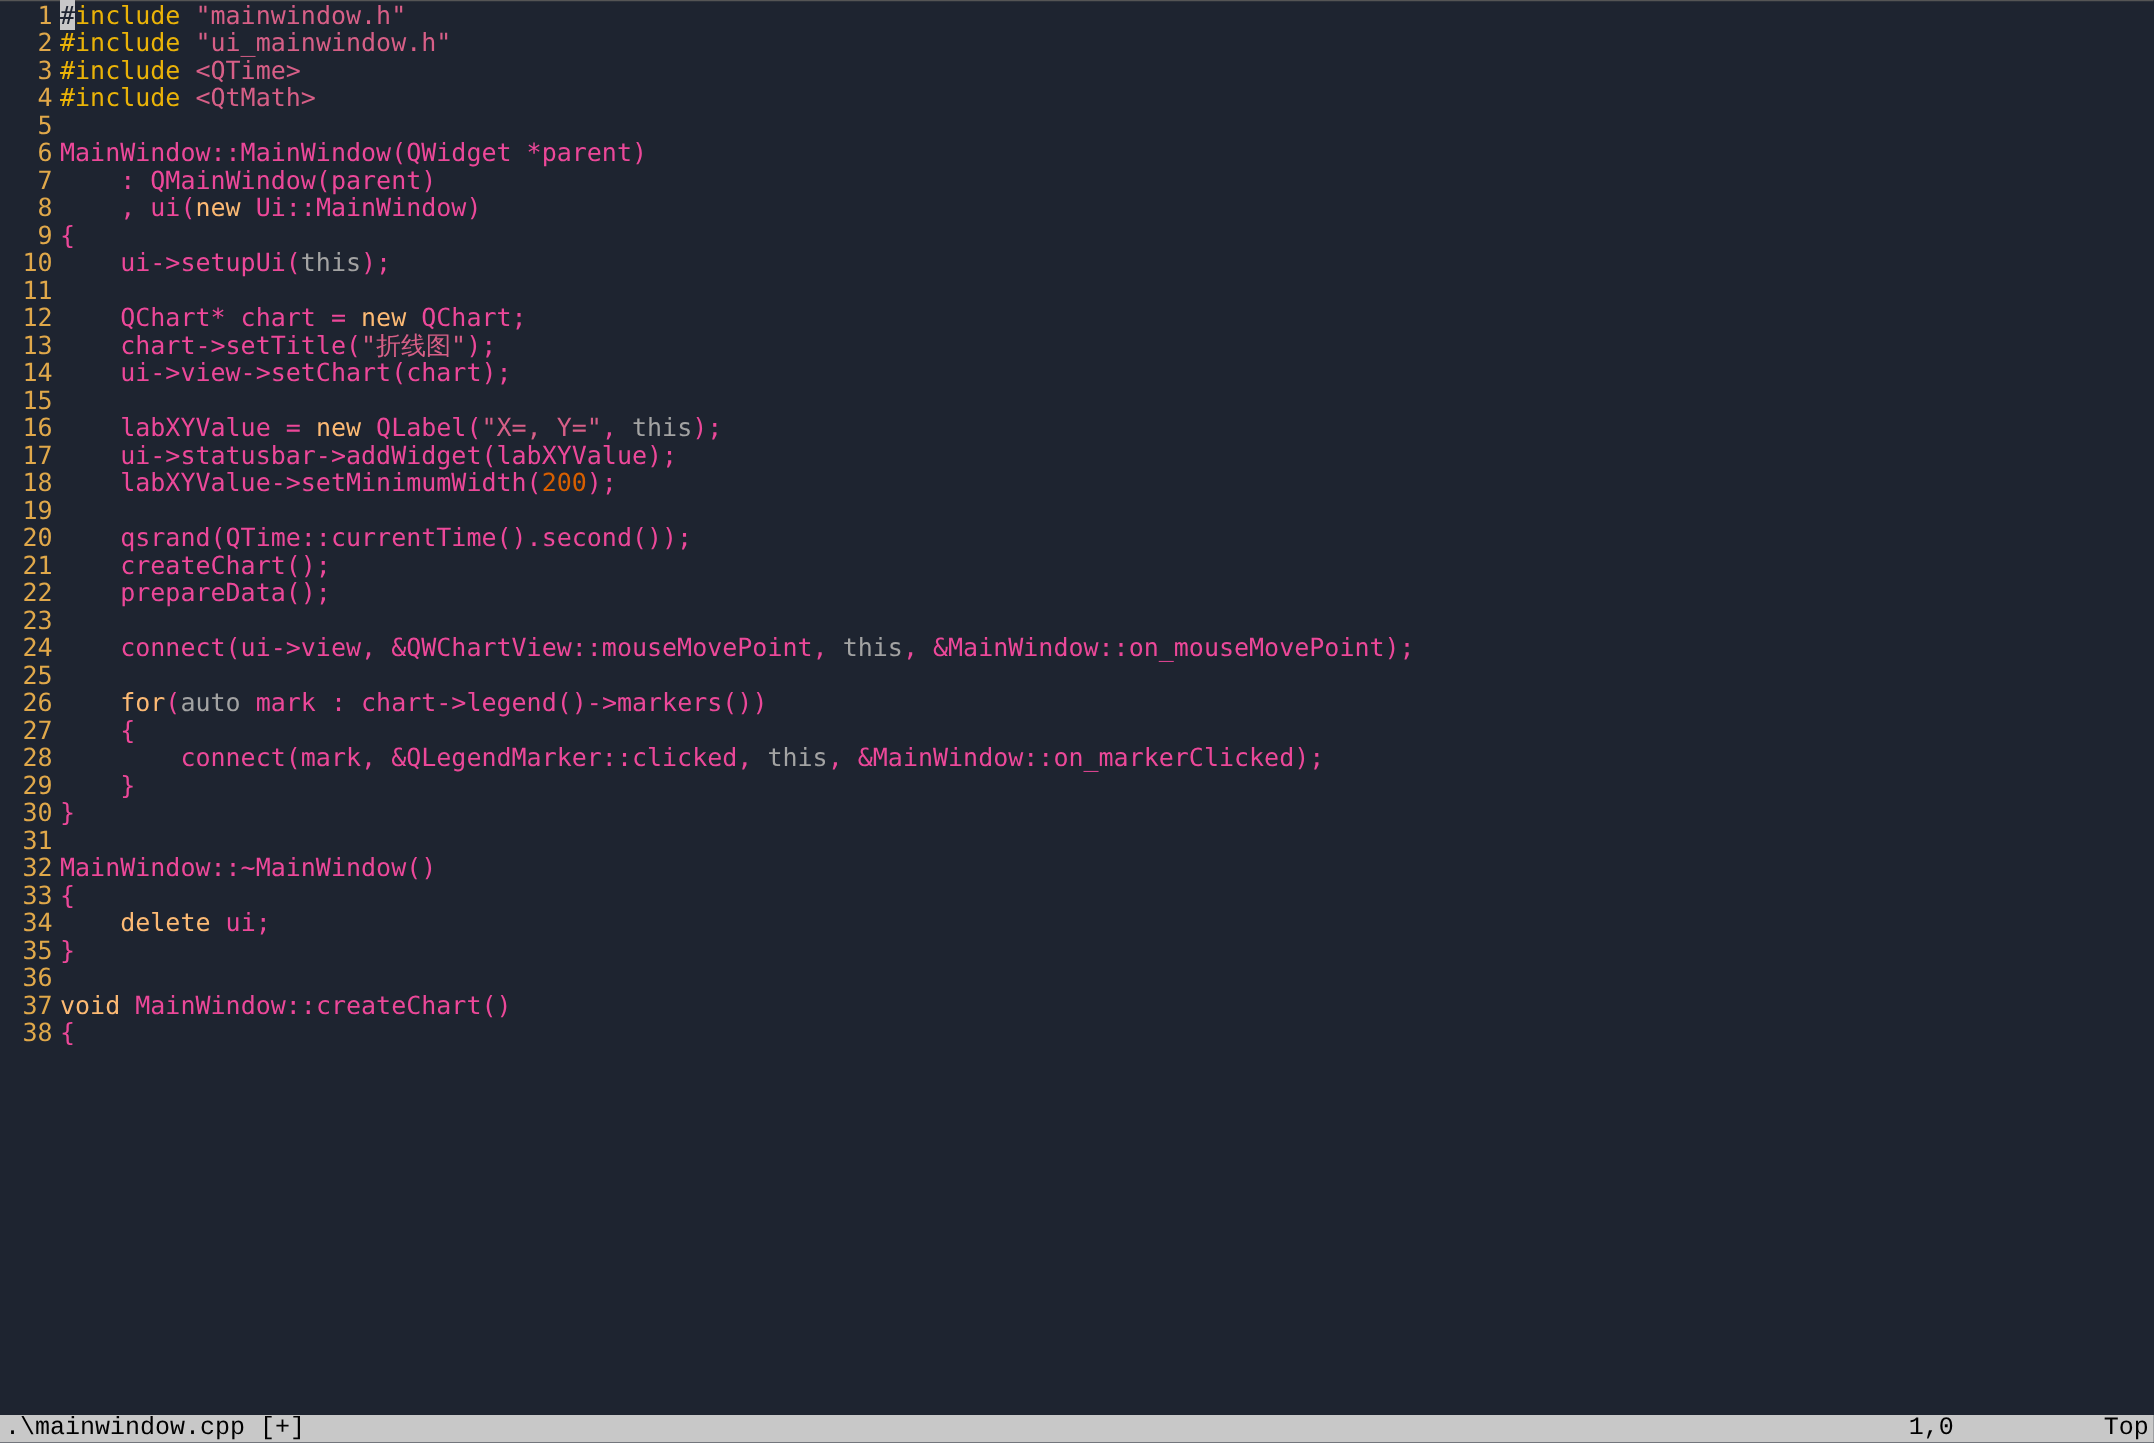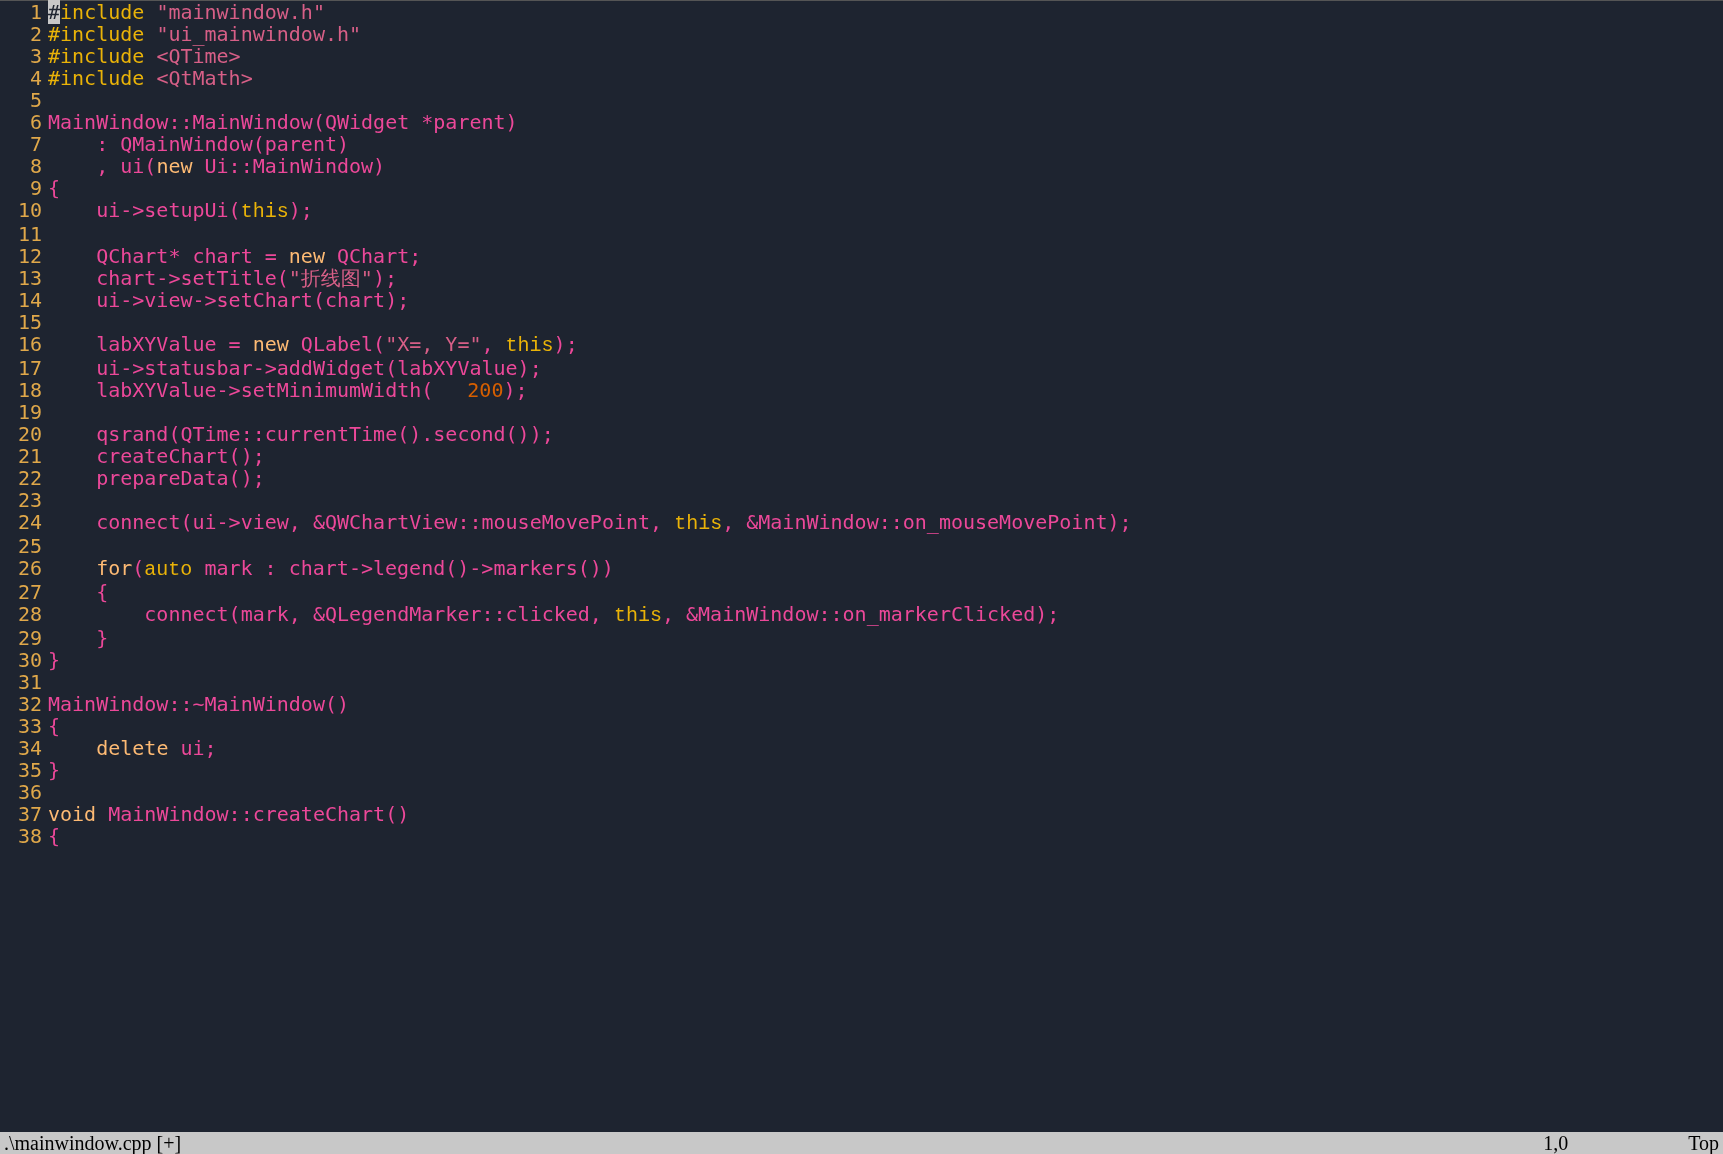--- a/index.html
+++ b/index.html
@@ -35,33 +35,33 @@
     flex: 1;
   }
   .cursor {
     background: #c8c8c8;
     color: #1e2430;
   }
   
   .pp   { color: #eab308; }      
   .str  { color: #d75f87; }      
   .kw   { color: #fdba74; }      
-  .ty   { color: #eab308; font-family: Liberation Mono, monospace; }      
-  .num  { color: #d75f00; margin-left: 34px; }      
+  .ty   { color: #a3a3a3; }      
+  .num  { color: #d75f00; }      
   .txt  { color: #ec4899; }
 
   .statusbar {
     position: fixed;
     bottom: 0;
     left: 0;
     right: 0;
     background: #c8c8c8;
     color: #000;
     display: flex;
-    font-family: Liberation Serif, serif;
+    font-family: Liberation Mono, monospace;
     font-size: 20px;
     padding: 0 4px;
     height: 22px;
     line-height: 22px;
   }
   .status-left  { flex: 0 0 auto; }
   .status-mid   { flex: 1; }
   .status-pos   { flex: 0 0 auto; padding-right: 120px;}
   .status-right { flex: 0 0 auto; }
 </style>

